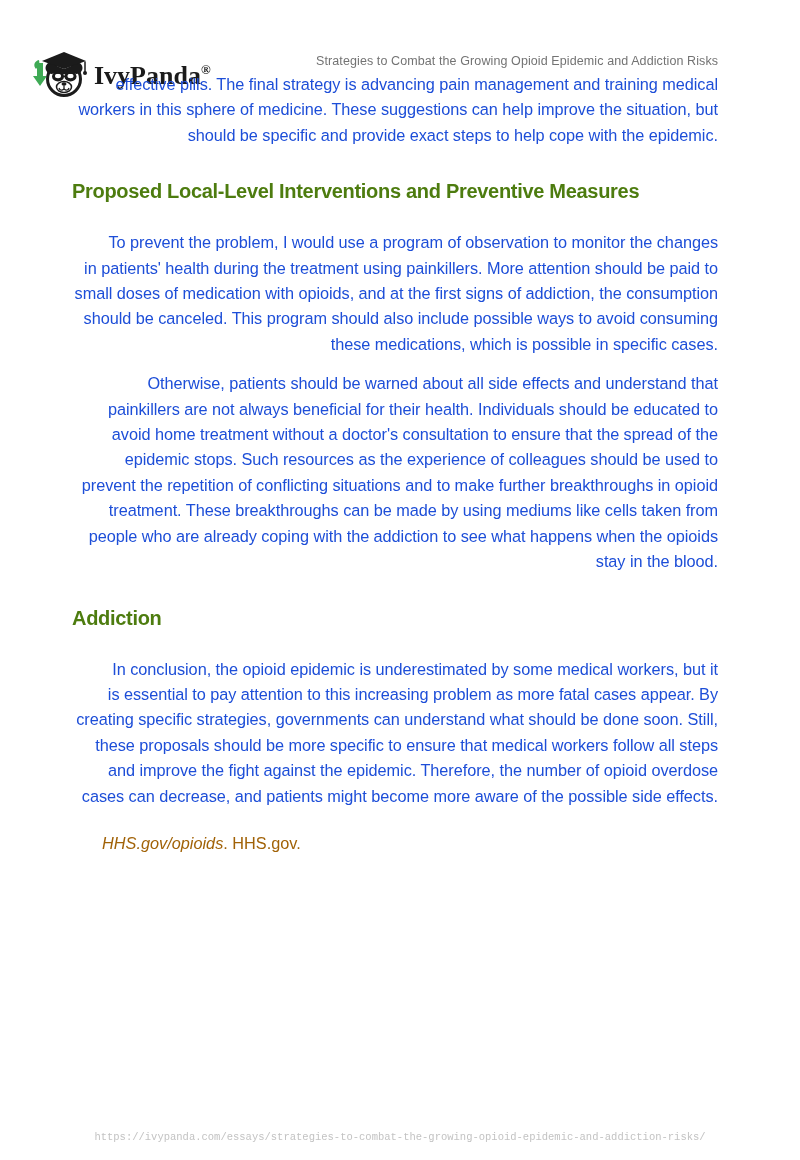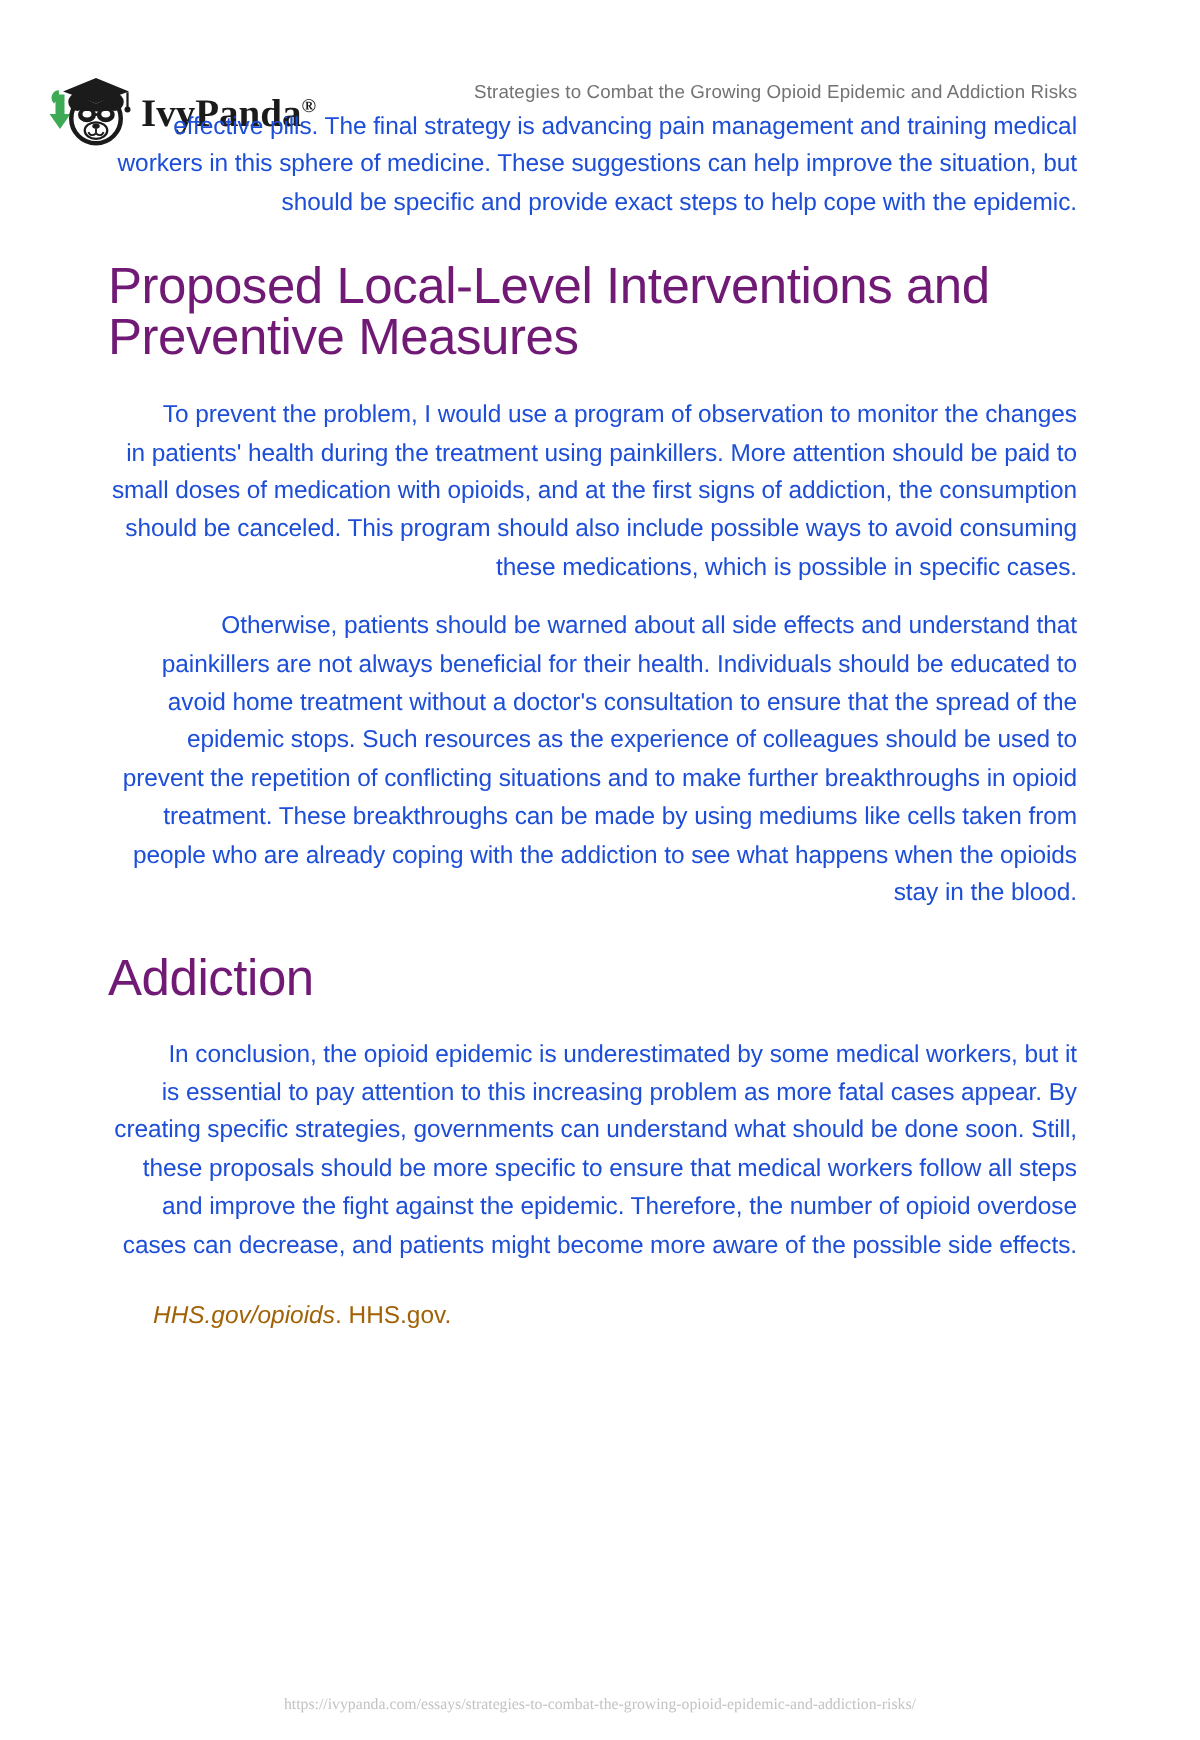--- a/index.html
+++ b/index.html
@@ -83,24 +83,24 @@
     text-align: right;
     letter-spacing: -0.05px;
   }
   .para + .para {
     margin-top: 14px;
   }
   .para.indent {
     text-indent: 30px;
   }
   h2.section-heading {
-    font-size: 34px;
+    font-size: 20px;
     line-height: 34px;
-    font-weight: normal;
-    color: #701a75;
+    font-weight: bold;
+    color: #4d7c0f;
     margin: 26px 0 0 0;
     letter-spacing: -0.3px;
   }
   h2.section-heading + .para {
     margin-top: 22px;
   }
   .citation {
     font-size: 16.3px;
     line-height: 25.4px;
     color: #a16207;
@@ -115,21 +115,21 @@
   .page-footer {
     position: absolute;
     left: 0;
     bottom: 16px;
     width: 800px;
     text-align: center;
   }
   .footer-url {
     font-size: 10.5px;
     color: #c3c3c3;
-    font-family: Liberation Serif, serif;
+    font-family: Liberation Mono, monospace;
     letter-spacing: 0px;
   }
 </style>
 </head>
 <body>
 
 <div class="page-header">
 
   <div class="brand">
     <svg class="brand-mark" viewBox="0 0 128 104">

